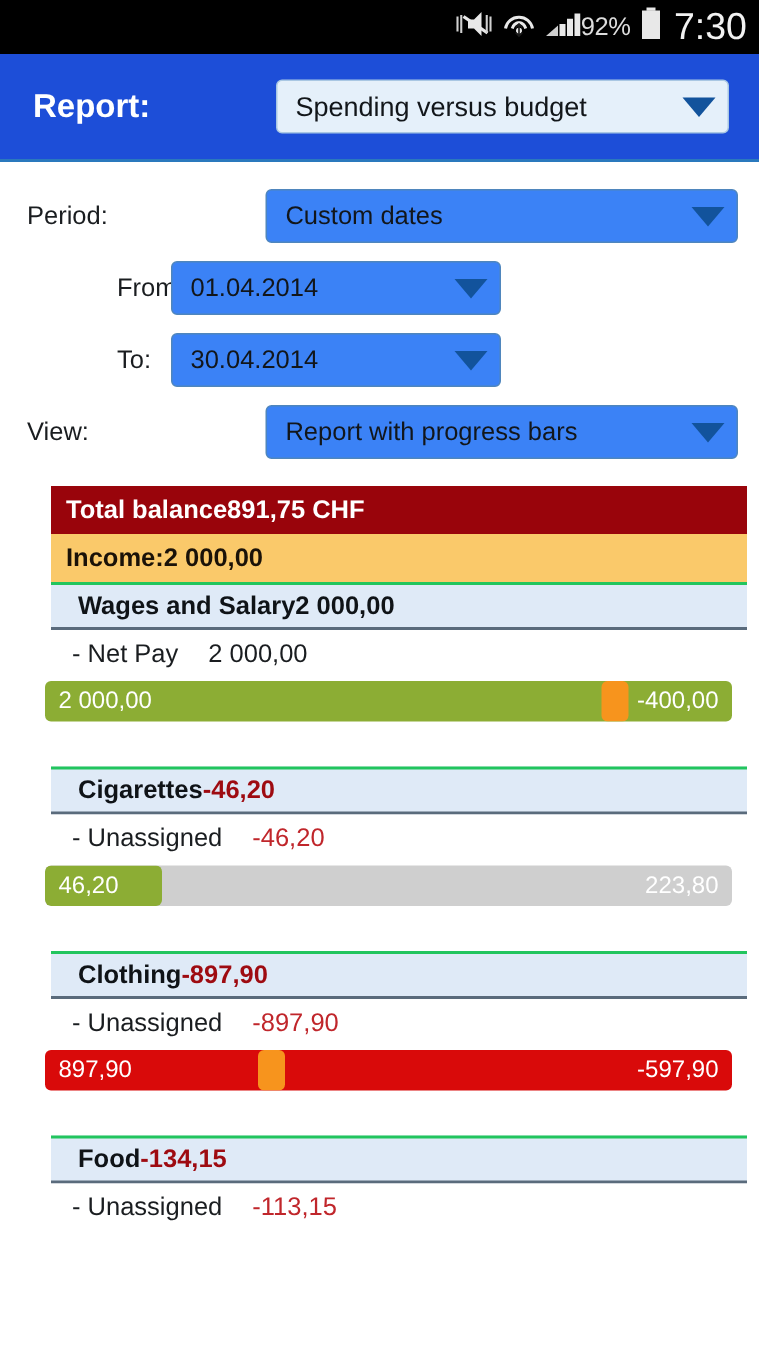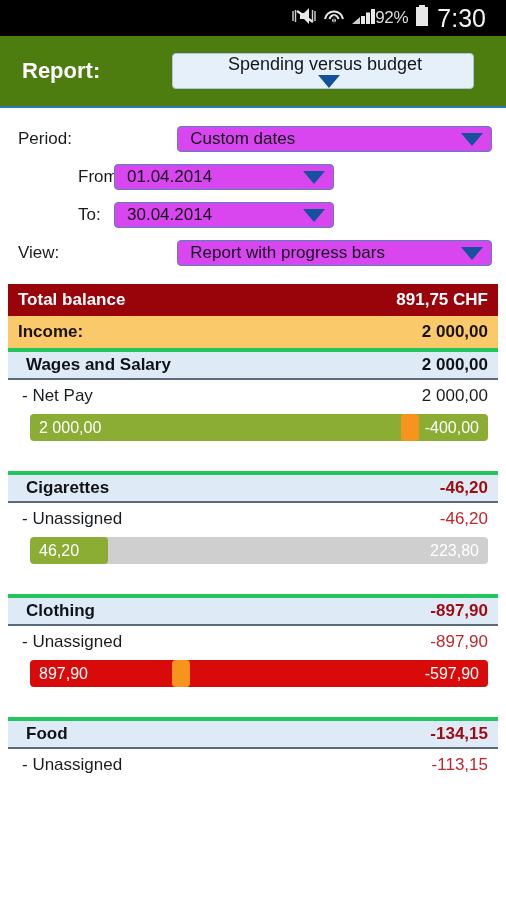--- a/index.html
+++ b/index.html
@@ -8,102 +8,102 @@
     background: #ffffff;
     font-family: "Liberation Sans", sans-serif;
     overflow: hidden;
   }
 
   
   .statusbar {
     height: 36px; width: 100%;
     background: #000000;
     display: flex; align-items: center; justify-content: flex-end;
-    padding-right: 20px;
+    padding-right: 8px;
     color: #e8e8e8;
   }
   .sb-icons { display: flex; align-items: center; gap: 6px; }
   .sb-batt-pct { font-size: 17px; color: #dcdcdc; letter-spacing: -0.3px; }
   .sb-time { font-size: 25px; color: #f2f2f2; margin-left: 7px; letter-spacing: 0px; }
   .ico { display: inline-block; }
 
   
   .appbar {
     height: 72px; width: 100%;
-    background: #4d7c0f;
+    background: #1d4ed8;
     display: flex; align-items: center;
     border-bottom: 2px solid #2a79bd;
   }
   .appbar-title {
     color: #ffffff; font-size: 22px; font-weight: bold;
     margin-left: 22px; width: 150px;
   }
 
   
   .sel {
-    background: #d946ef;
+    background: #3b82f6;
     border: 1.5px solid #4f86bd;
     border-radius: 4px;
-    height: 26px;
+    height: 36px;
     display: flex; align-items: center;
     padding: 0 8px 0 12px;
     position: relative;
   }
   .sel .sel-val {
     font-size: 17px; color: #12161a;
     white-space: nowrap; overflow: hidden;
     flex: 1;
   }
   .arrow {
     width: 0; height: 0;
     border-left: 11px solid transparent;
     border-right: 11px solid transparent;
     border-top: 13px solid #12539c;
     margin-left: 8px; flex: none;
   }
   .appbar .sel {
     width: 302px; height: 36px;
     background: #e5f0fa;
     border: 1.5px solid #a9c7e3;
-    margin-left: 0;
-    flex-direction: column;
+    margin-left: 12px;
   }
   .appbar .sel .sel-val { font-size: 18px; }
 
   
   .form { padding: 18px 14px 0 14px; background: #fff; }
   .frow { display: flex; align-items: center; margin-bottom: 12px; }
   .flabel { font-size: 17px; color: #1a1d20; }
   .flabel.left  { width: 164px; padding-left: 4px; }
   .flabel.indent{ width: 100px; padding-left: 64px; }
   .sel.wide   { width: 316px; }
   .sel.narrow { width: 220px; }
 
   
   .report { margin: 18px 8px 0 8px; }
   .r-row {
-    display: flex; align-items: center; justify-content: space-between;
+    display: flex; align-items: center; 
     padding: 0 10px;
+    margin-left: 26px;
   }
   .r-row .lbl { white-space: nowrap; }
   .r-row .amt { white-space: nowrap; }
 
   .r-total {
     background: #99040b; height: 32px;
     color: #ffffff; font-size: 17px; font-weight: bold;
   }
   .r-group {
     background: #fac96a; height: 32px;
     font-size: 17px; font-weight: bold; color: #1a1208;
   }
   .r-group.neg .amt { color: #a10b0b; }
   .r-cat {
     background: #dfeaf7; height: 32px;
     font-size: 17px; font-weight: bold; color: #0f1317;
-    border-top: 4px solid #22c55e;
+    border-top: 2px solid #22c55e;
     border-bottom: 2px solid #5a6b7c;
     padding-left: 18px;
   }
   .r-cat .amt.neg { color: #9e0b11; }
   .r-item {
     height: 32px; background: #ffffff;
     font-size: 17px; color: #1a1d20;
     padding-left: 14px;
     gap: 20px;
   }

